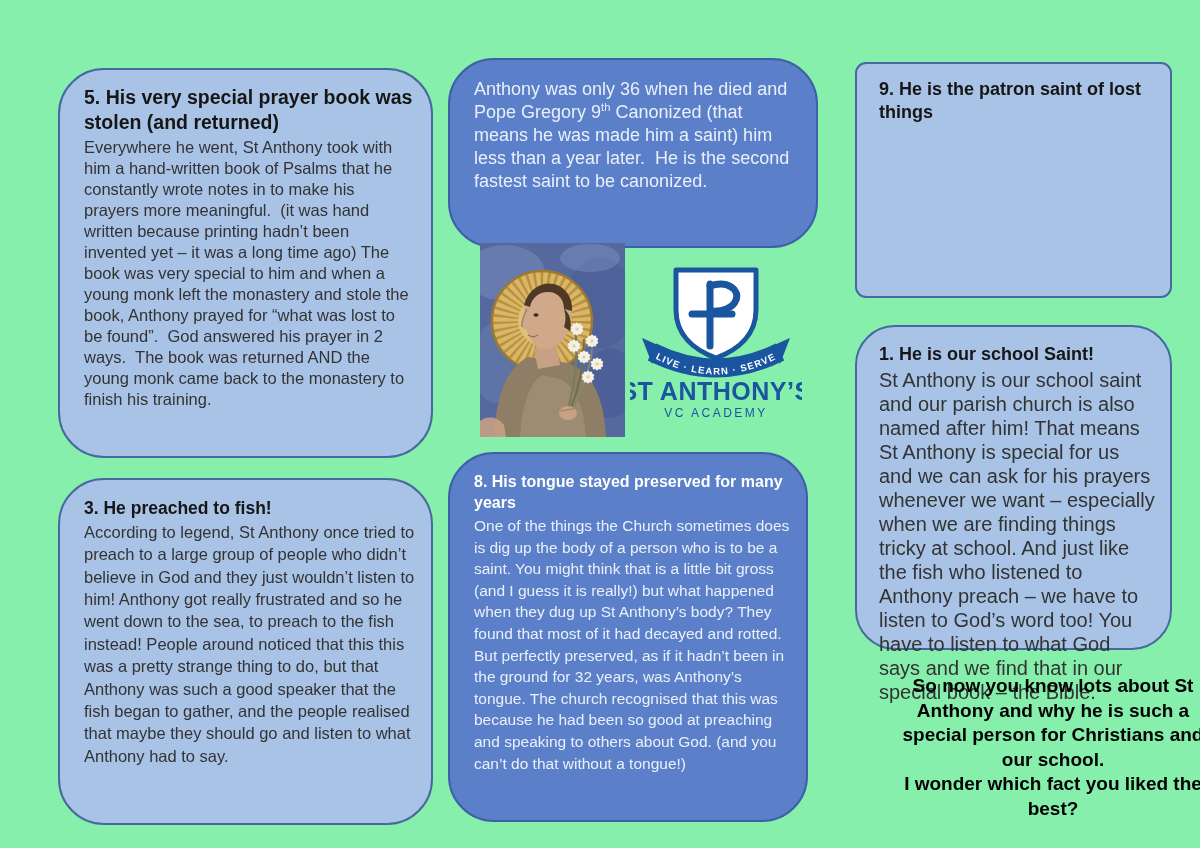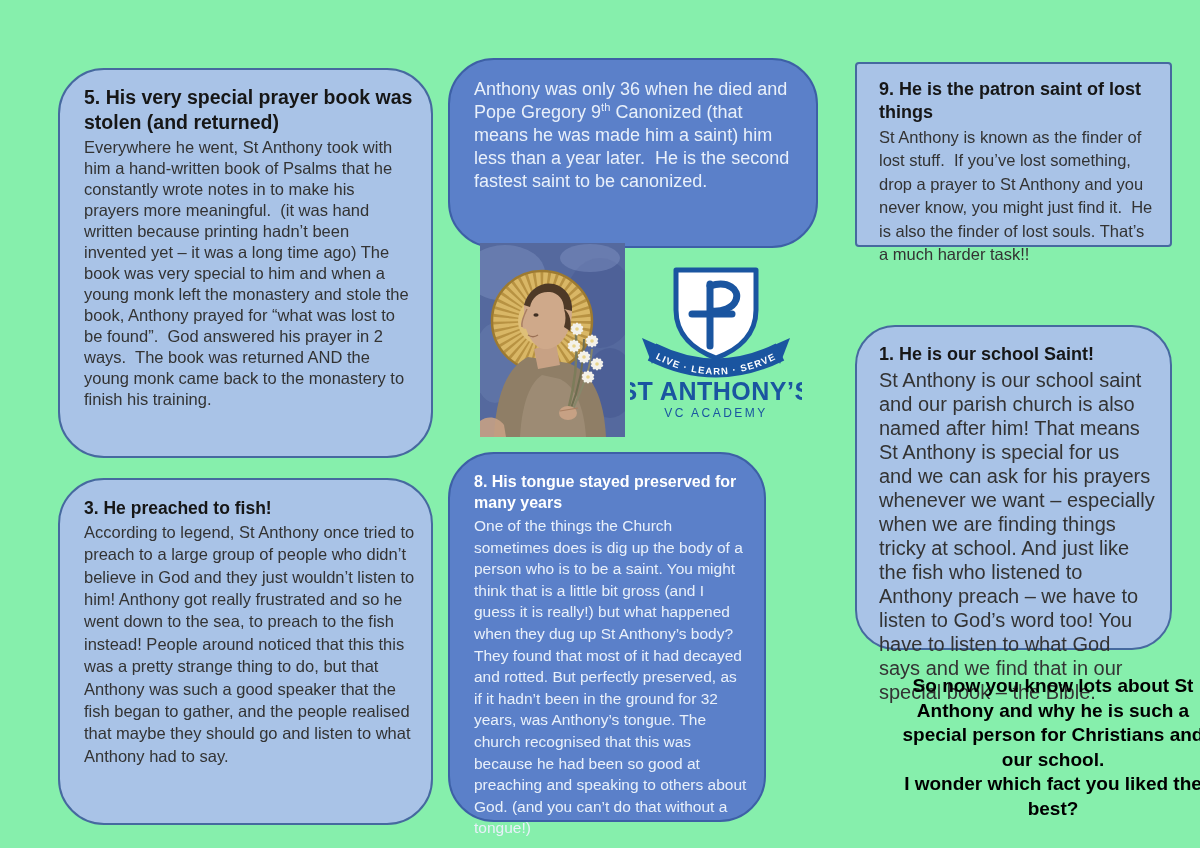--- a/index.html
+++ b/index.html
@@ -26,25 +26,25 @@
   #box5 .box-body  { font-size:16.5px; line-height:21px; margin-top:3px; }
 
   #box6 { left:58px;  top:478px; width:375px; height:347px; padding:17px 16px 0 24px; }
   #box6 .box-title { font-size:17.5px; line-height:1.3; }
   #box6 .box-body  { font-size:16.5px; line-height:22.4px; margin-top:1px; }
 
   #box7 { left:448px; top:58px;  width:370px; height:190px; padding:15px 16px 0 24px; }
   #box7 .box-title { font-size:19.5px; line-height:1.25; }
   #box7 .box-body  { font-size:18px;  line-height:23px; margin-top:3px; }
 
-  #box8 { left:448px; top:452px; width:318px; height:370px; padding:17px 16px 0 24px; }
+  #box8 { left:448px; top:452px; width:360px; height:370px; padding:17px 16px 0 24px; }
   #box8 .box-title { font-size:16px;   line-height:21px; }
   #box8 .box-body  { font-size:15.5px; line-height:21.6px; margin-top:2px; }
 
-  #box9 { left:855px; top:62px;  width:317px; height:185px; padding:14px 14px 0 22px; border-radius:4px; }
+  #box9 { left:855px; top:62px;  width:317px; height:236px; padding:14px 14px 0 22px; border-radius:11px; }
   #box9 .box-title { font-size:18px;   line-height:1.27; }
   #box9 .box-body  { font-size:16.5px; line-height:23.5px; margin-top:2px; }
 
   #box10 { left:855px; top:325px; width:317px; height:325px; padding:16px 14px 0 22px; border-radius:40px; }
   #box10 .box-title { font-size:18px; line-height:1.3; }
   #box10 .box-body  { font-size:20px; line-height:24px; margin-top:2px; }
 
   sup { font-size:0.62em; vertical-align:super; line-height:0; }
 
   .portrait { position:absolute; left:480px; top:243px; width:145px; height:194px; }
@@ -76,21 +76,20 @@
     <p class="box-body"><span>Anthony was only 36 when he died and Pope Gregory 9</span><sup>th</sup><span> Canonized (that means he was made him a saint) him less than a year later.  He is the second fastest saint to be canonized.</span></p>
   </div>
 
   <div class="box dark" id="box8">
     <p class="box-title">8. His tongue stayed preserved for many years</p>
     <p class="box-body">One of the things the Church sometimes does is dig up the body of a person who is to be a saint. You might think that is a little bit gross (and I guess it is really!) but what happened when they dug up St Anthony’s body? They found that most of it had decayed and rotted. But perfectly preserved, as if it hadn’t been in the ground for 32 years, was Anthony’s tongue. The church recognised that this was because he had been so good at preaching and speaking to others about God. (and you can’t do that without a tongue!)</p>
   </div>
 
   <div class="box light" id="box9">
     <p class="box-title">9. He is the patron saint of lost things</p>
-    <p class="box-body">St Anthony is known as the finder of lost stuff.  If you’ve lost something, drop a prayer to St Anthony and you never know, you might just find it.  He is also the finder of lost souls. That’s a much harder task!!</p>
   </div>
 
   <div class="box light" id="box10">
     <p class="box-title">1. He is our school Saint!</p>
     <p class="box-body">St Anthony is our school saint and our parish church is also named after him! That means St Anthony is special for us and we can ask for his prayers whenever we want – especially when we are finding things tricky at school. And just like the fish who listened to Anthony preach – we have to listen to God’s word too! You have to listen to what God says and we find that in our special book – the Bible.</p>
   </div>
 
   <div class="portrait">
     <svg width="145" height="194" viewBox="0 0 145 194">
       <defs>

